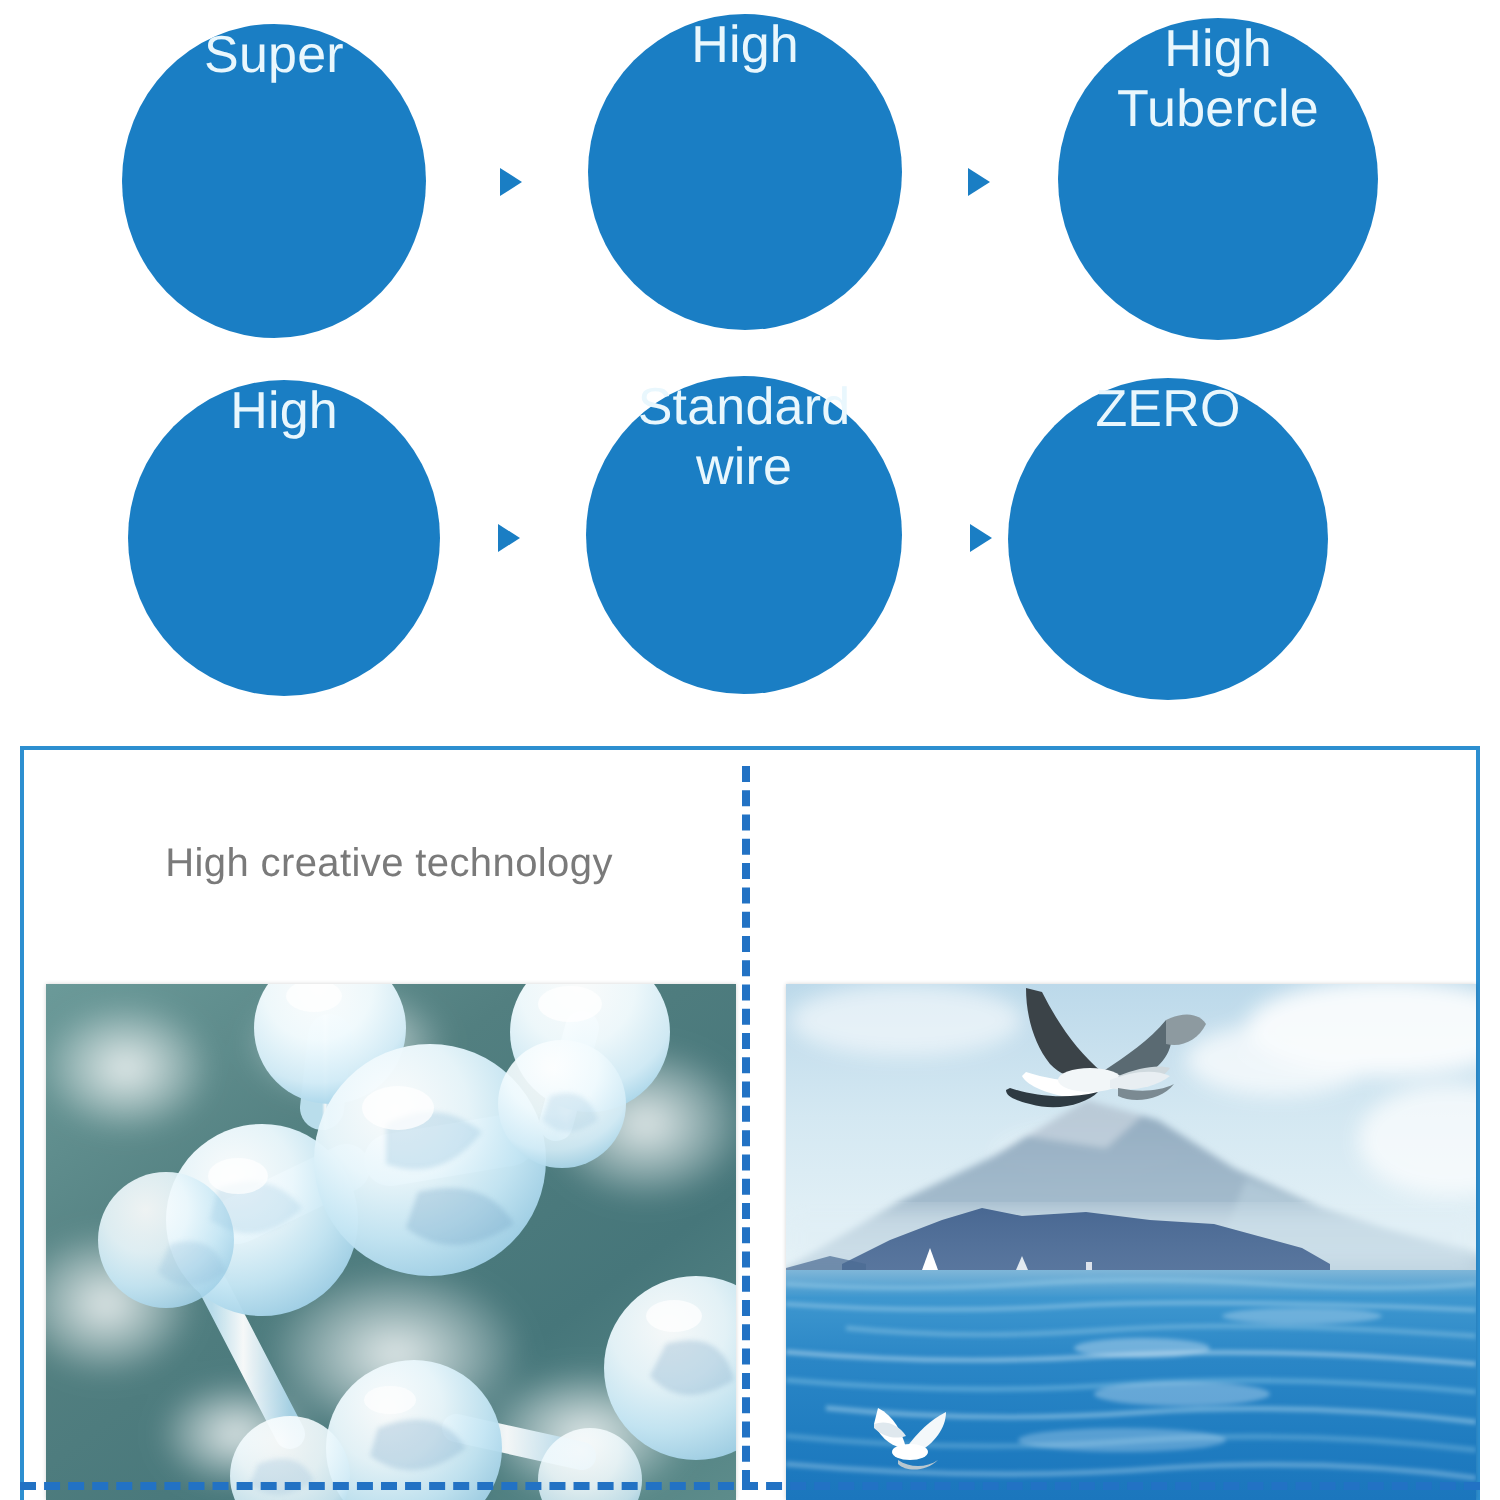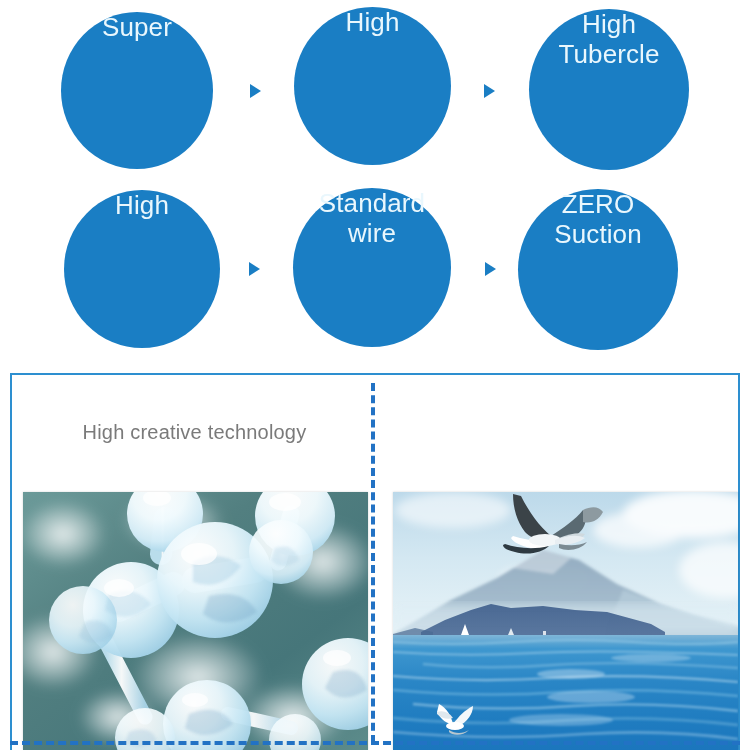--- a/index.html
+++ b/index.html
@@ -65,21 +65,21 @@
   }
 
   
   #bubble-high-quality {
     left: 64px;  top: 10px;  width: 156px; height: 158px;
   }
   #bubble-standard-wire {
     left: 293px; top: 8px;   width: 158px; height: 159px;
   }
   #bubble-zero-suction {
-    left: 518px; top: 9px;   width: 160px; height: 161px;
+    left: 504px; top: 9px;   width: 160px; height: 161px;
   }
 
   
   .arrow-icon {
     position: absolute;
     width: 0;
     height: 0;
     border-top: 7px solid transparent;
     border-bottom: 7px solid transparent;
     border-left: 11px solid #1a7ec4;
@@ -186,21 +186,20 @@
 
     <div class="bubble" id="bubble-standard-wire">
       <span class="line">Standard</span>
       <span class="line">wire</span>
     </div>
 
     <div class="arrow-icon" id="arrow-r2-2"></div>
 
     <div class="bubble" id="bubble-zero-suction">
       <span class="line">ZERO</span>
-      <span class="line">Suction</span>
     </div>
 
   </div>
 
 </div>
 
 <div id="showcase-panel">
 
   <div class="showcase-col" id="showcase-col-left">
 

